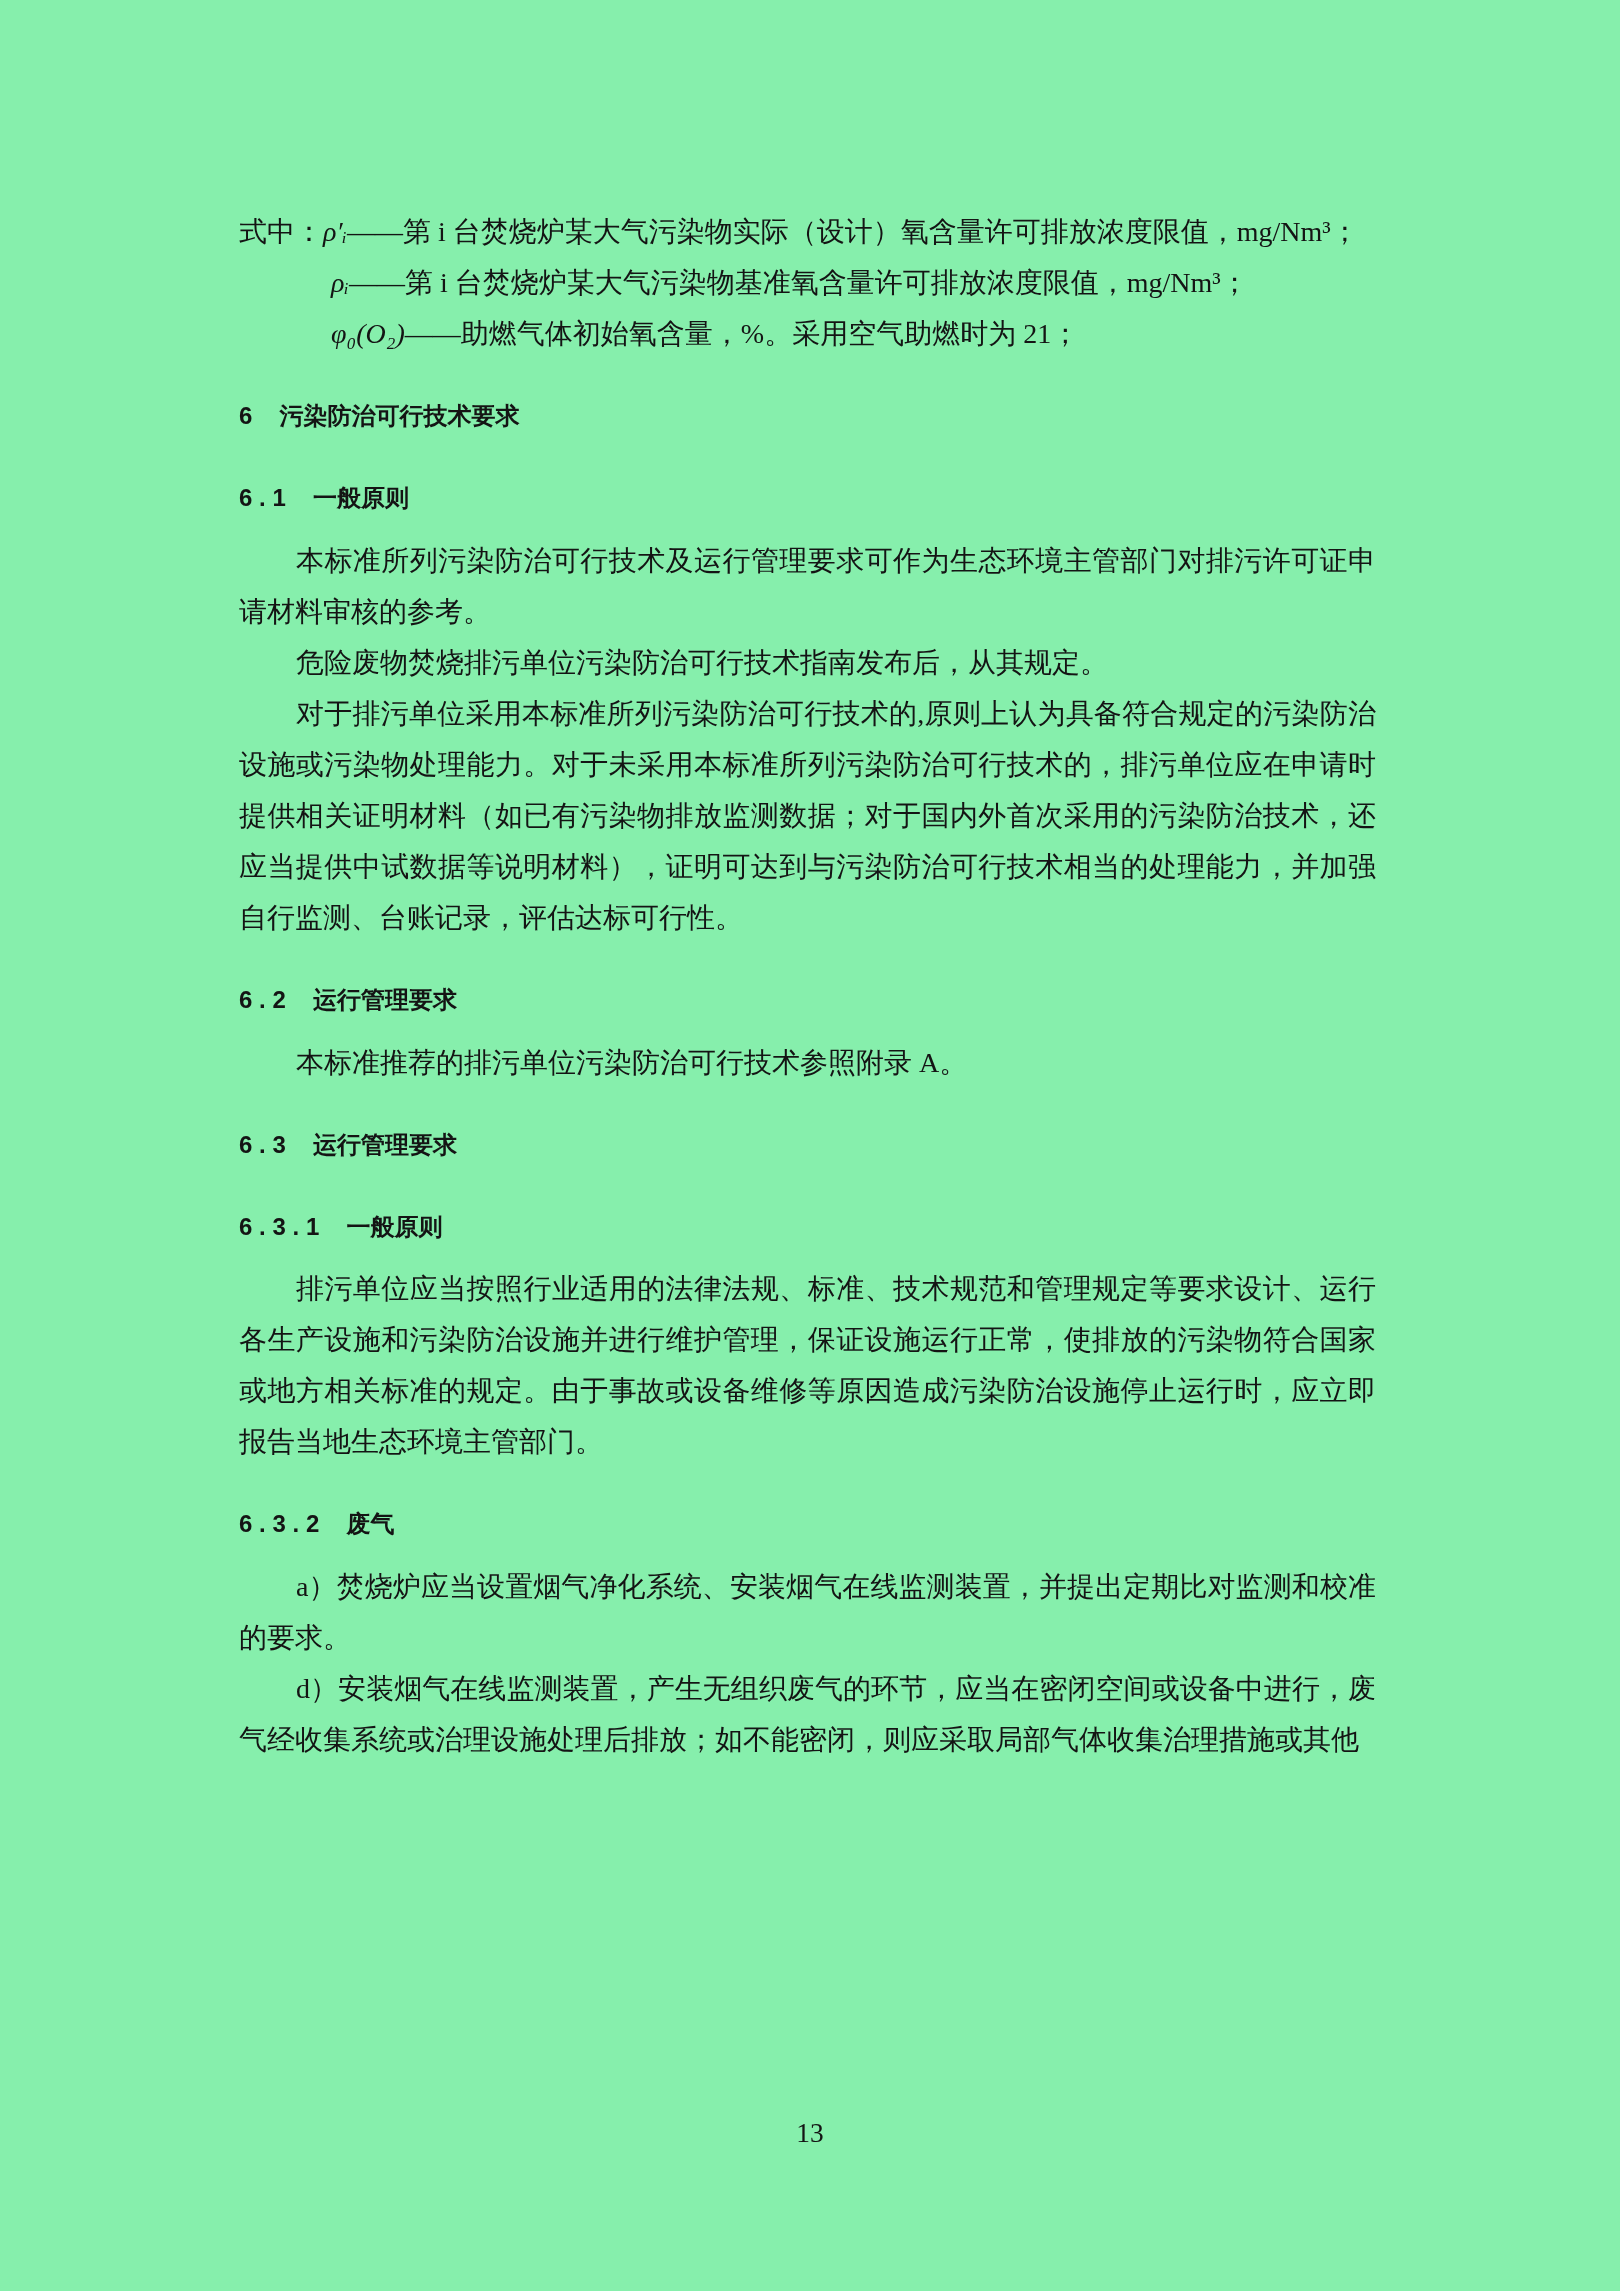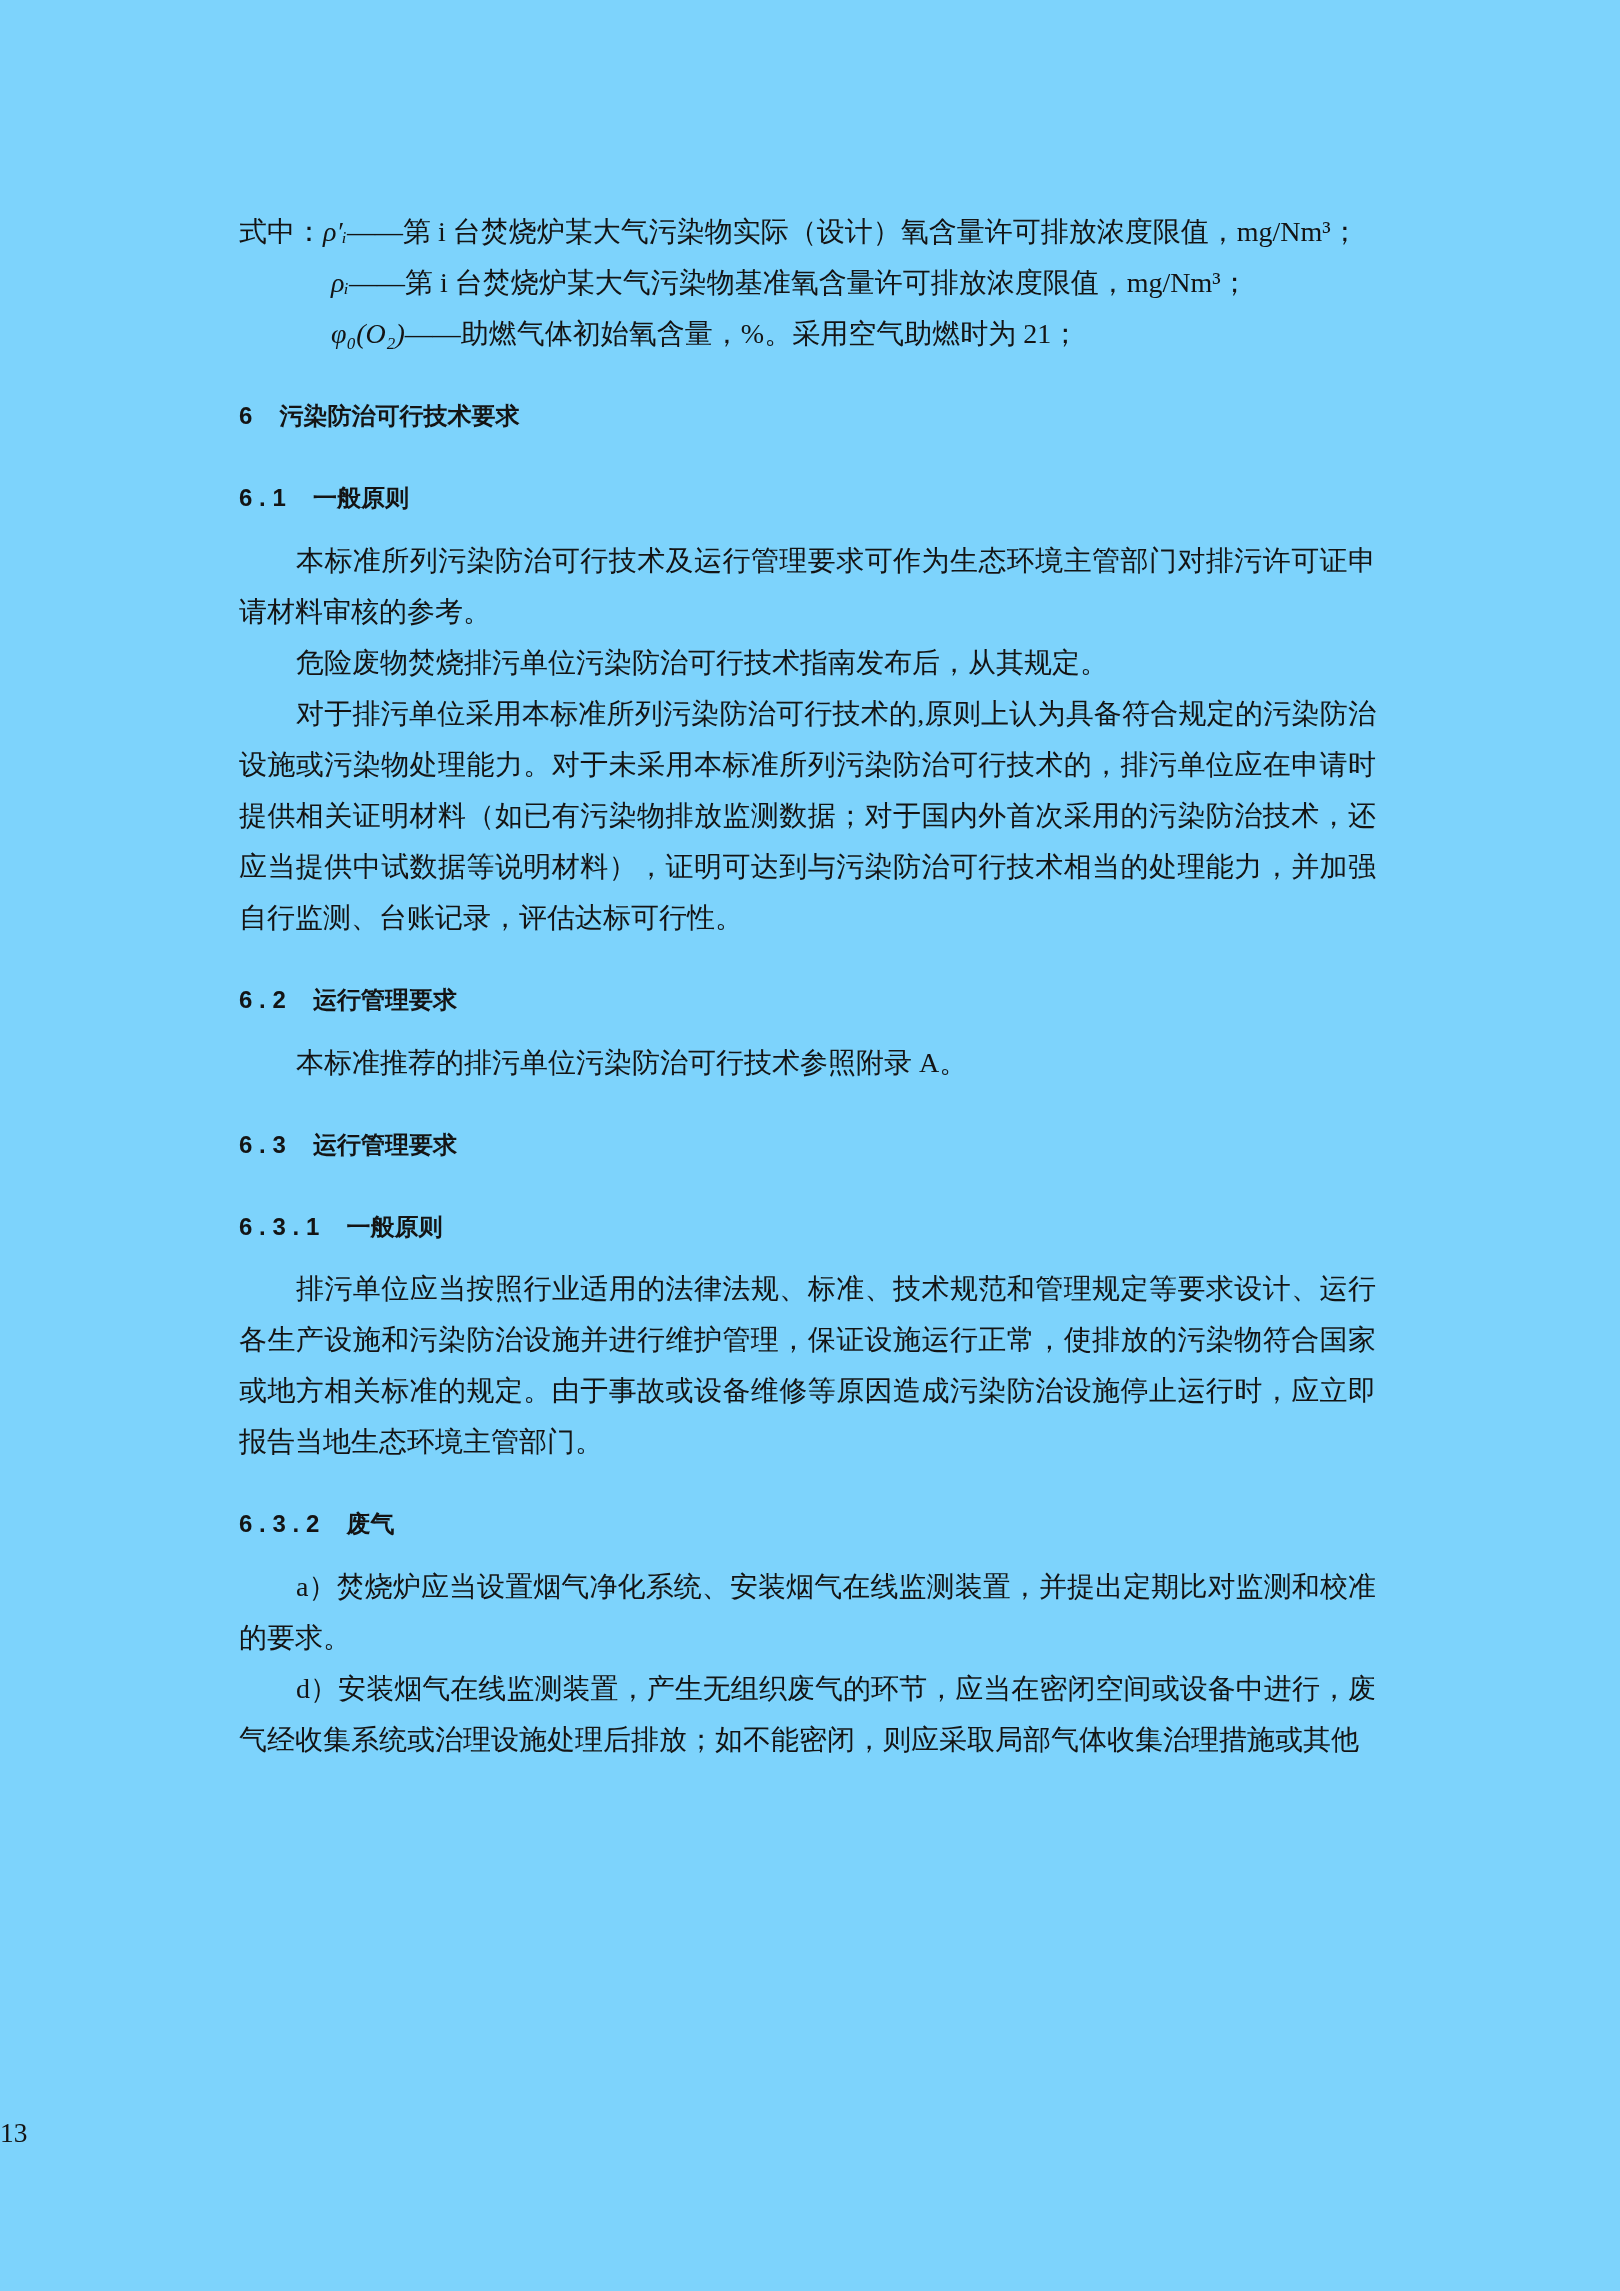--- a/index.html
+++ b/index.html
@@ -1,20 +1,20 @@
 <!DOCTYPE html>
 <html><head>
 <meta charset="utf-8">
 <style>
   html, body { margin: 0; padding: 0; background: #ffffff; }
   .page {
     position: relative;
     width: 1620px;
     height: 2292px;
-    background: #7dd3fc;
+    background: #86efac;
     color: #141414;
     font-family: "Liberation Serif", "DejaVu Serif", serif;
     font-size: 28px;
     line-height: 51px;
     overflow: hidden;
   }
   .content {
     position: absolute;
     left: 239px;
     top: 206px;
@@ -34,21 +34,21 @@
     margin: 31px 0 11.8px 0;
   }
   .heading .num { letter-spacing: 0.28em; margin-right: 0.85em; }
   .sym { font-style: italic; }
   .dash { font-style: normal; }
   .page-number {
     position: absolute;
     top: 2117px;
     left: 0;
     width: 100%;
-    text-align: left;
+    text-align: center;
     font-size: 27.4px;
     line-height: 33px;
   }
 </style>
 </head>
 <body>
 
 <div class="page">
   <div class="content">
 

